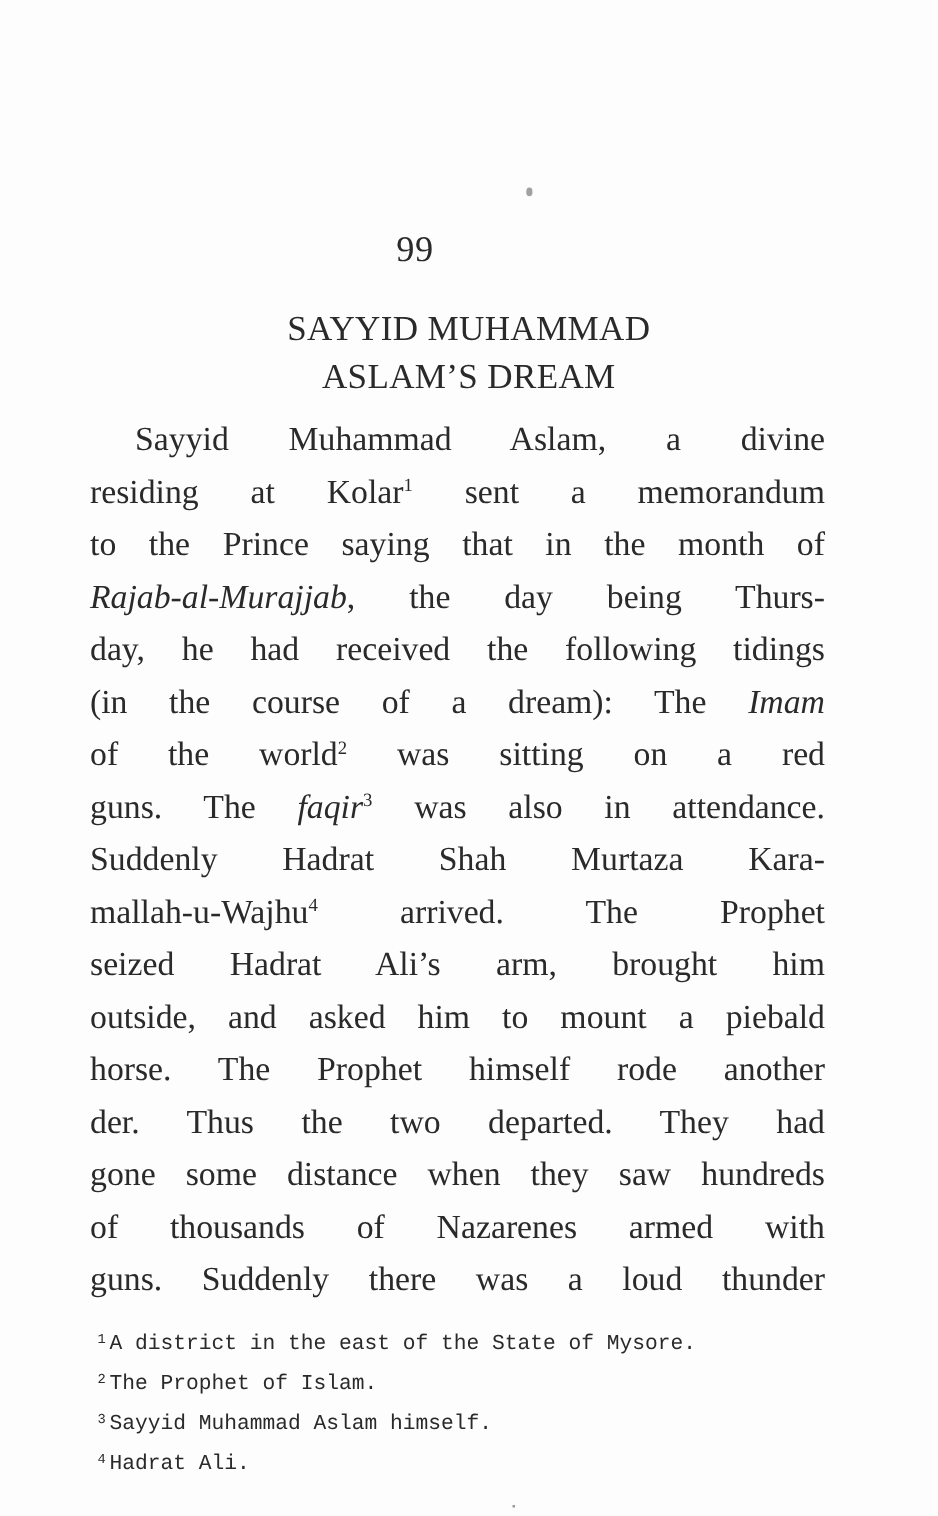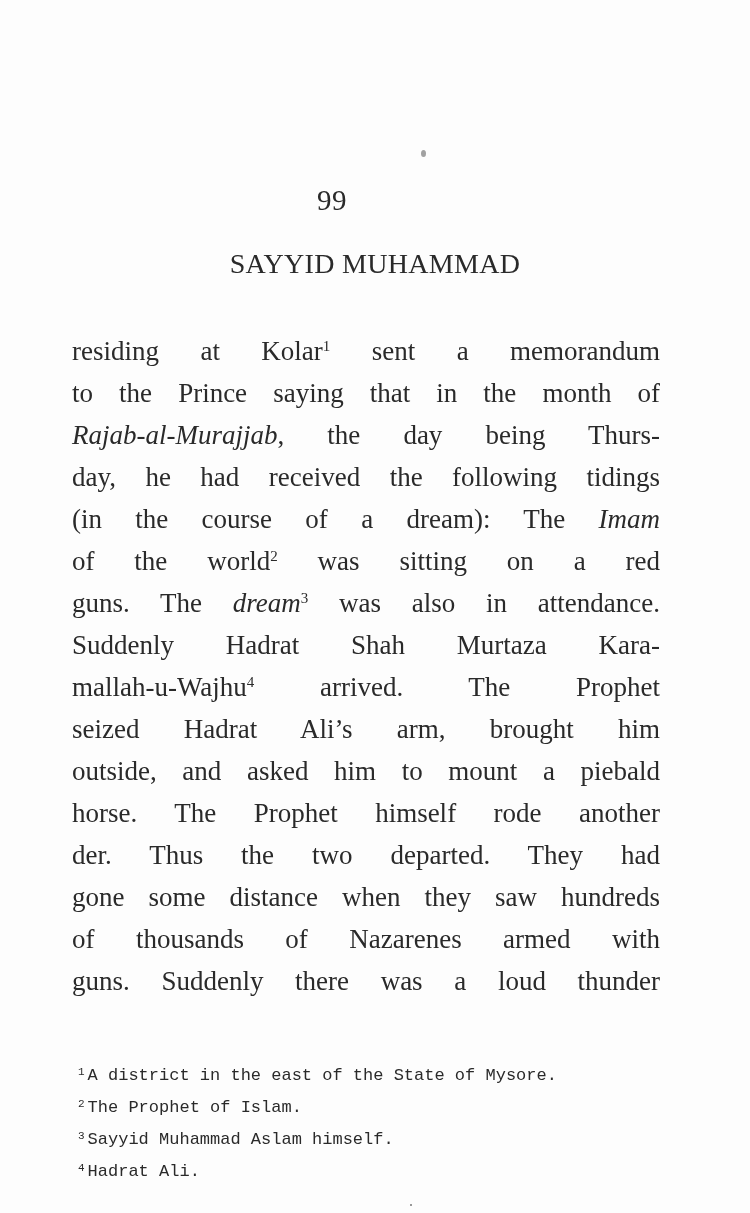--- a/index.html
+++ b/index.html
@@ -93,30 +93,32 @@
   </style>
 </head>
 <body>
 
 <div class="speck"></div>
 
 <div class="page-number">99</div>
 
 <div class="title">
   <div>SAYYID MUHAMMAD</div>
+  <div>ASLAM’S DREAM</div>
 </div>
 
 <div class="body-text" id="body-text">
+    <div class="line indent"><span>Sayyid Muhammad Aslam, a divine</span></div>
     <div class="line"><span>residing at Kolar</span><sup>1</sup><span> sent a memorandum</span></div>
     <div class="line"><span>to the Prince saying that in the month of</span></div>
     <div class="line"><i>Rajab-al-Murajjab</i><span>, the day being Thurs-</span></div>
     <div class="line"><span>day, he had received the following tidings</span></div>
     <div class="line"><span>(in the course of a dream): The </span><i>Imam</i></div>
     <div class="line"><span>of the world</span><sup>2</sup><span> was sitting on a red</span></div>
-    <div class="line"><span>guns. The </span><i>dream</i><sup>3</sup><span> was also in attendance.</span></div>
+    <div class="line"><span>guns. The </span><i>faqir</i><sup>3</sup><span> was also in attendance.</span></div>
     <div class="line"><span>Suddenly Hadrat Shah Murtaza Kara-</span></div>
     <div class="line"><span>mallah-u-Wajhu</span><sup>4</sup><span> arrived. The Prophet</span></div>
     <div class="line"><span>seized Hadrat Ali’s arm, brought him</span></div>
     <div class="line"><span>outside, and asked him to mount a piebald</span></div>
     <div class="line"><span>horse. The Prophet himself rode another</span></div>
     <div class="line"><span>der. Thus the two departed. They had</span></div>
     <div class="line"><span>gone some distance when they saw hundreds</span></div>
     <div class="line"><span>of thousands of Nazarenes armed with</span></div>
     <div class="line" style="text-align-last: justify;"><span>guns. Suddenly there was a loud thunder</span></div>
   </div>

